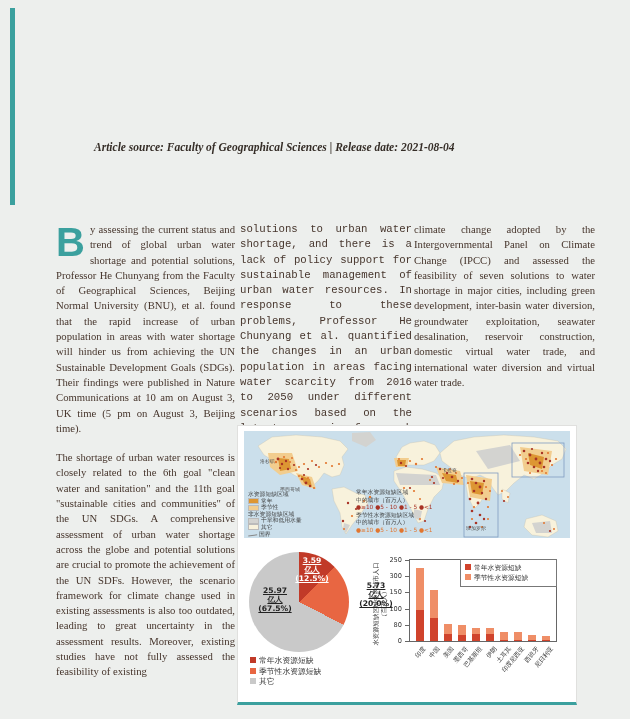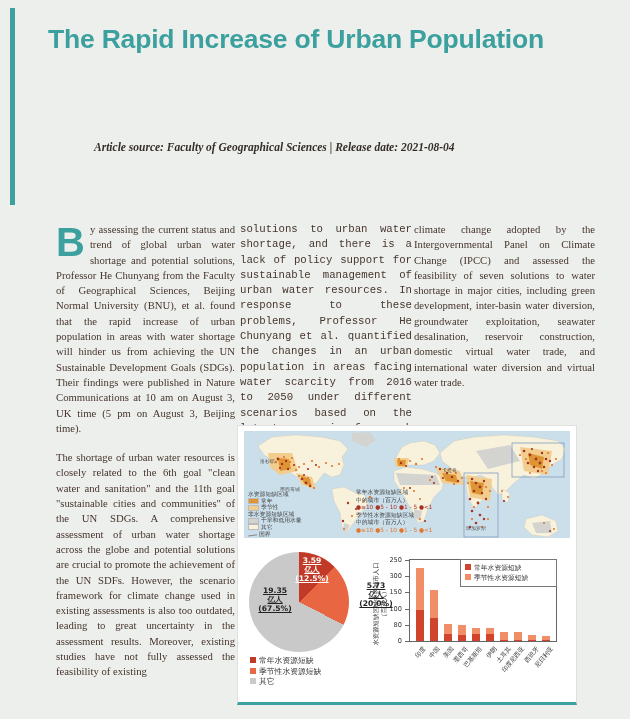--- a/index.html
+++ b/index.html
@@ -52,21 +52,20 @@
                 transform-origin:top right;white-space:nowrap;font-size:6.2px;color:#333;}
   .bar-legend{position:absolute;left:92px;top:5px;width:97px;box-sizing:border-box;
               border:0.8px solid #777;background:#fff;padding:3px 4px;font-size:6.8px;line-height:10px;}
 </style>
 </head>
 <body>
 
 <div class="accent-bar"></div>
 
 <div class="title">
-  <div>The Rapid Increase of Urban Population</div>
 </div>
 
 <div class="source">Article source: Faculty of Geographical Sciences | Release date: 2021-08-04</div>
 
 <div class="col col1">
   <p><span class="dropcap">B</span><span>y assessing the current status and trend of global urban water shortage and potential solutions, Professor He Chunyang from the Faculty of Geographical Sciences, Beijing Normal University (BNU), et al. found that the rapid increase of urban population in areas with water shortage will hinder us from achieving the UN Sustainable Development Goals (SDGs). Their findings were published in Nature Communications at 10 am on August 3, UK time (5 pm on August 3, Beijing time).</span></p>
   <p>The shortage of urban water resources is closely related to the 6th goal "clean water and sanitation" and the 11th goal "sustainable cities and communities" of the UN SDGs. A comprehensive assessment of urban water shortage across the globe and potential solutions are crucial to promote the achievement of the UN SDFs. However, the scenario framework for climate change used in existing assessments is also too outdated, leading to great uncertainty in the assessment results. Moreover, existing studies have not fully assessed the feasibility of existing</p>
 </div>
 <div class="col col2">
   <p>solutions to urban water shortage, and there is a lack of policy support for sustainable management of urban water resources. In response to these problems, Professor He Chunyang et al. quantified the changes in an urban population in areas facing water scarcity from 2016 to 2050 under different scenarios based on the latest scenario framework for socio-economic development and</p>
@@ -257,21 +256,21 @@
     </div>
   </div>
 
   <div class="pie" id="pie" style="background: conic-gradient(rgb(193, 58, 40) 0deg, rgb(193, 58, 40) 45deg, rgb(232, 102, 66) 45deg, rgb(232, 102, 66) 117deg, rgb(201, 201, 201) 117deg, rgb(201, 201, 201) 360deg);"></div>
   <div class="pie-lbl pie-lbl-1">3.59
 亿人
 (12.5%)</div>
   <div class="pie-lbl pie-lbl-2">5.73
 亿人
 (20.0%)</div>
-  <div class="pie-lbl pie-lbl-3">19.35
+  <div class="pie-lbl pie-lbl-3">25.97
 亿人
 (67.5%)</div>
   <div class="pie-legend">
     <div><span class="sq" style="background: rgb(193, 58, 40);"></span><span>常年水资源短缺</span></div>
     <div><span class="sq" style="background: rgb(232, 102, 66);"></span><span>季节性水资源短缺</span></div>
     <div><span class="sq" style="background: rgb(201, 201, 201);"></span><span>其它</span></div>
   </div>
 
   <div class="bar-chart">
     <div class="bar-ylabel">

